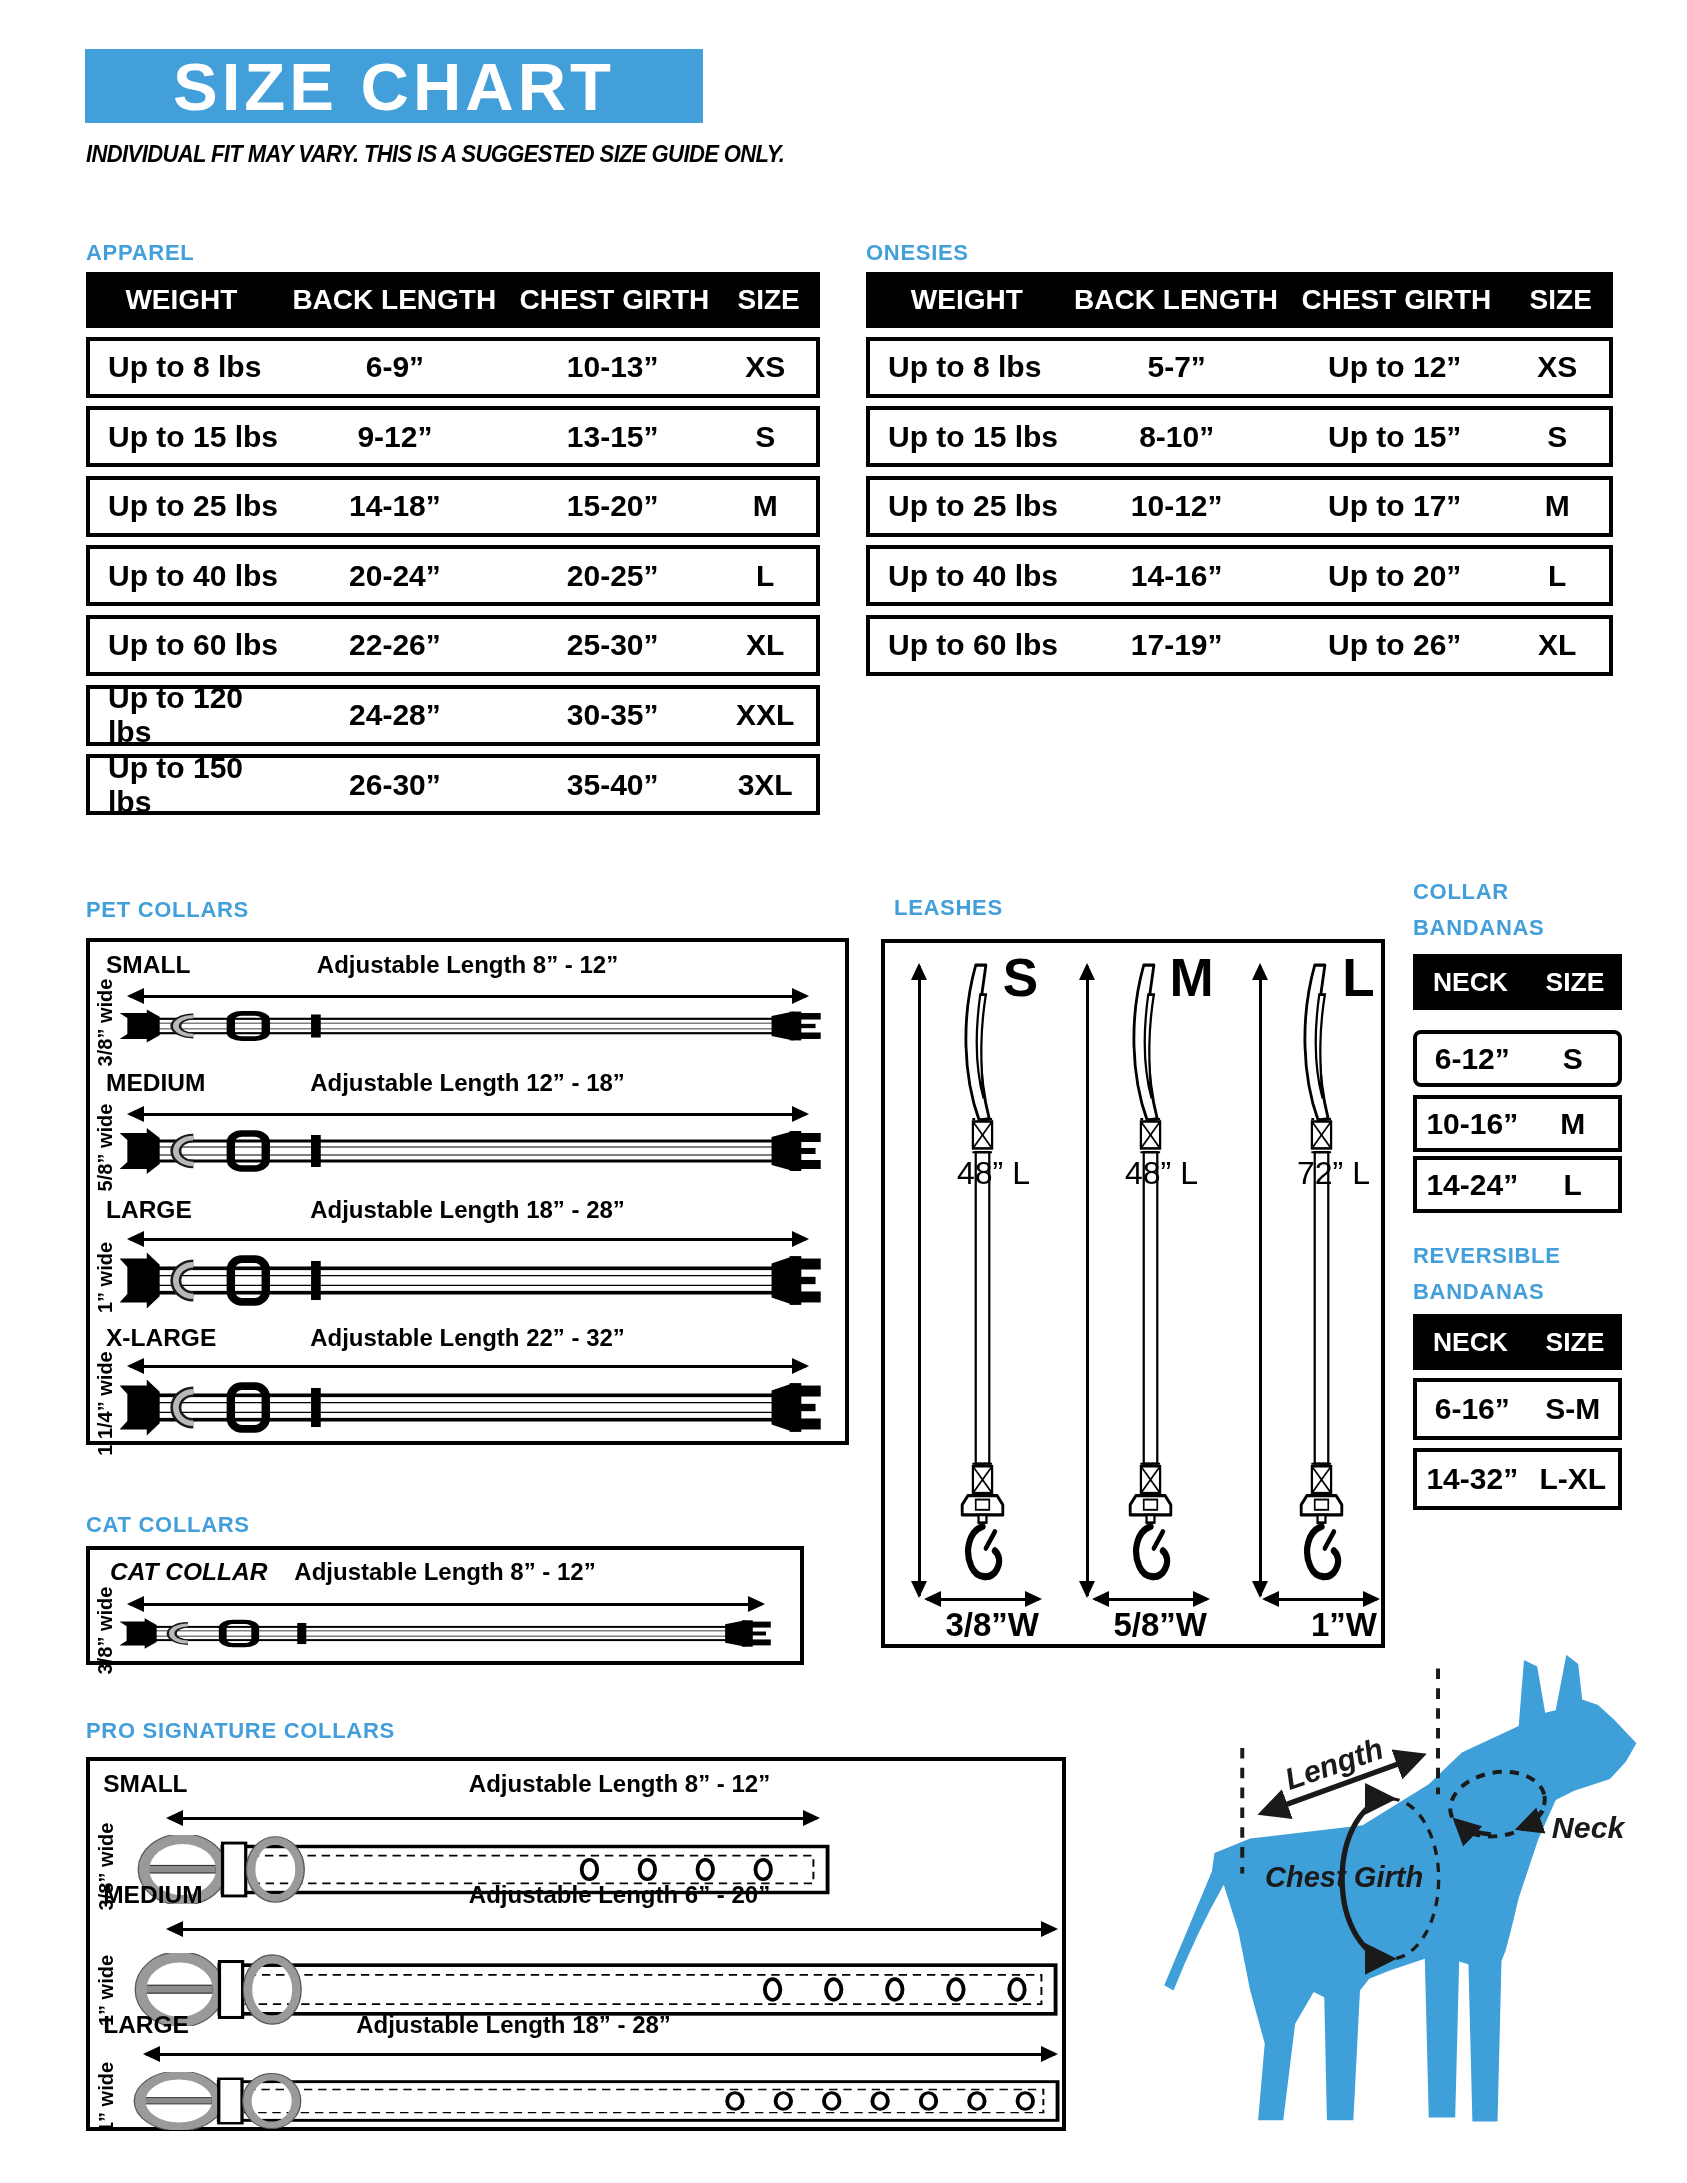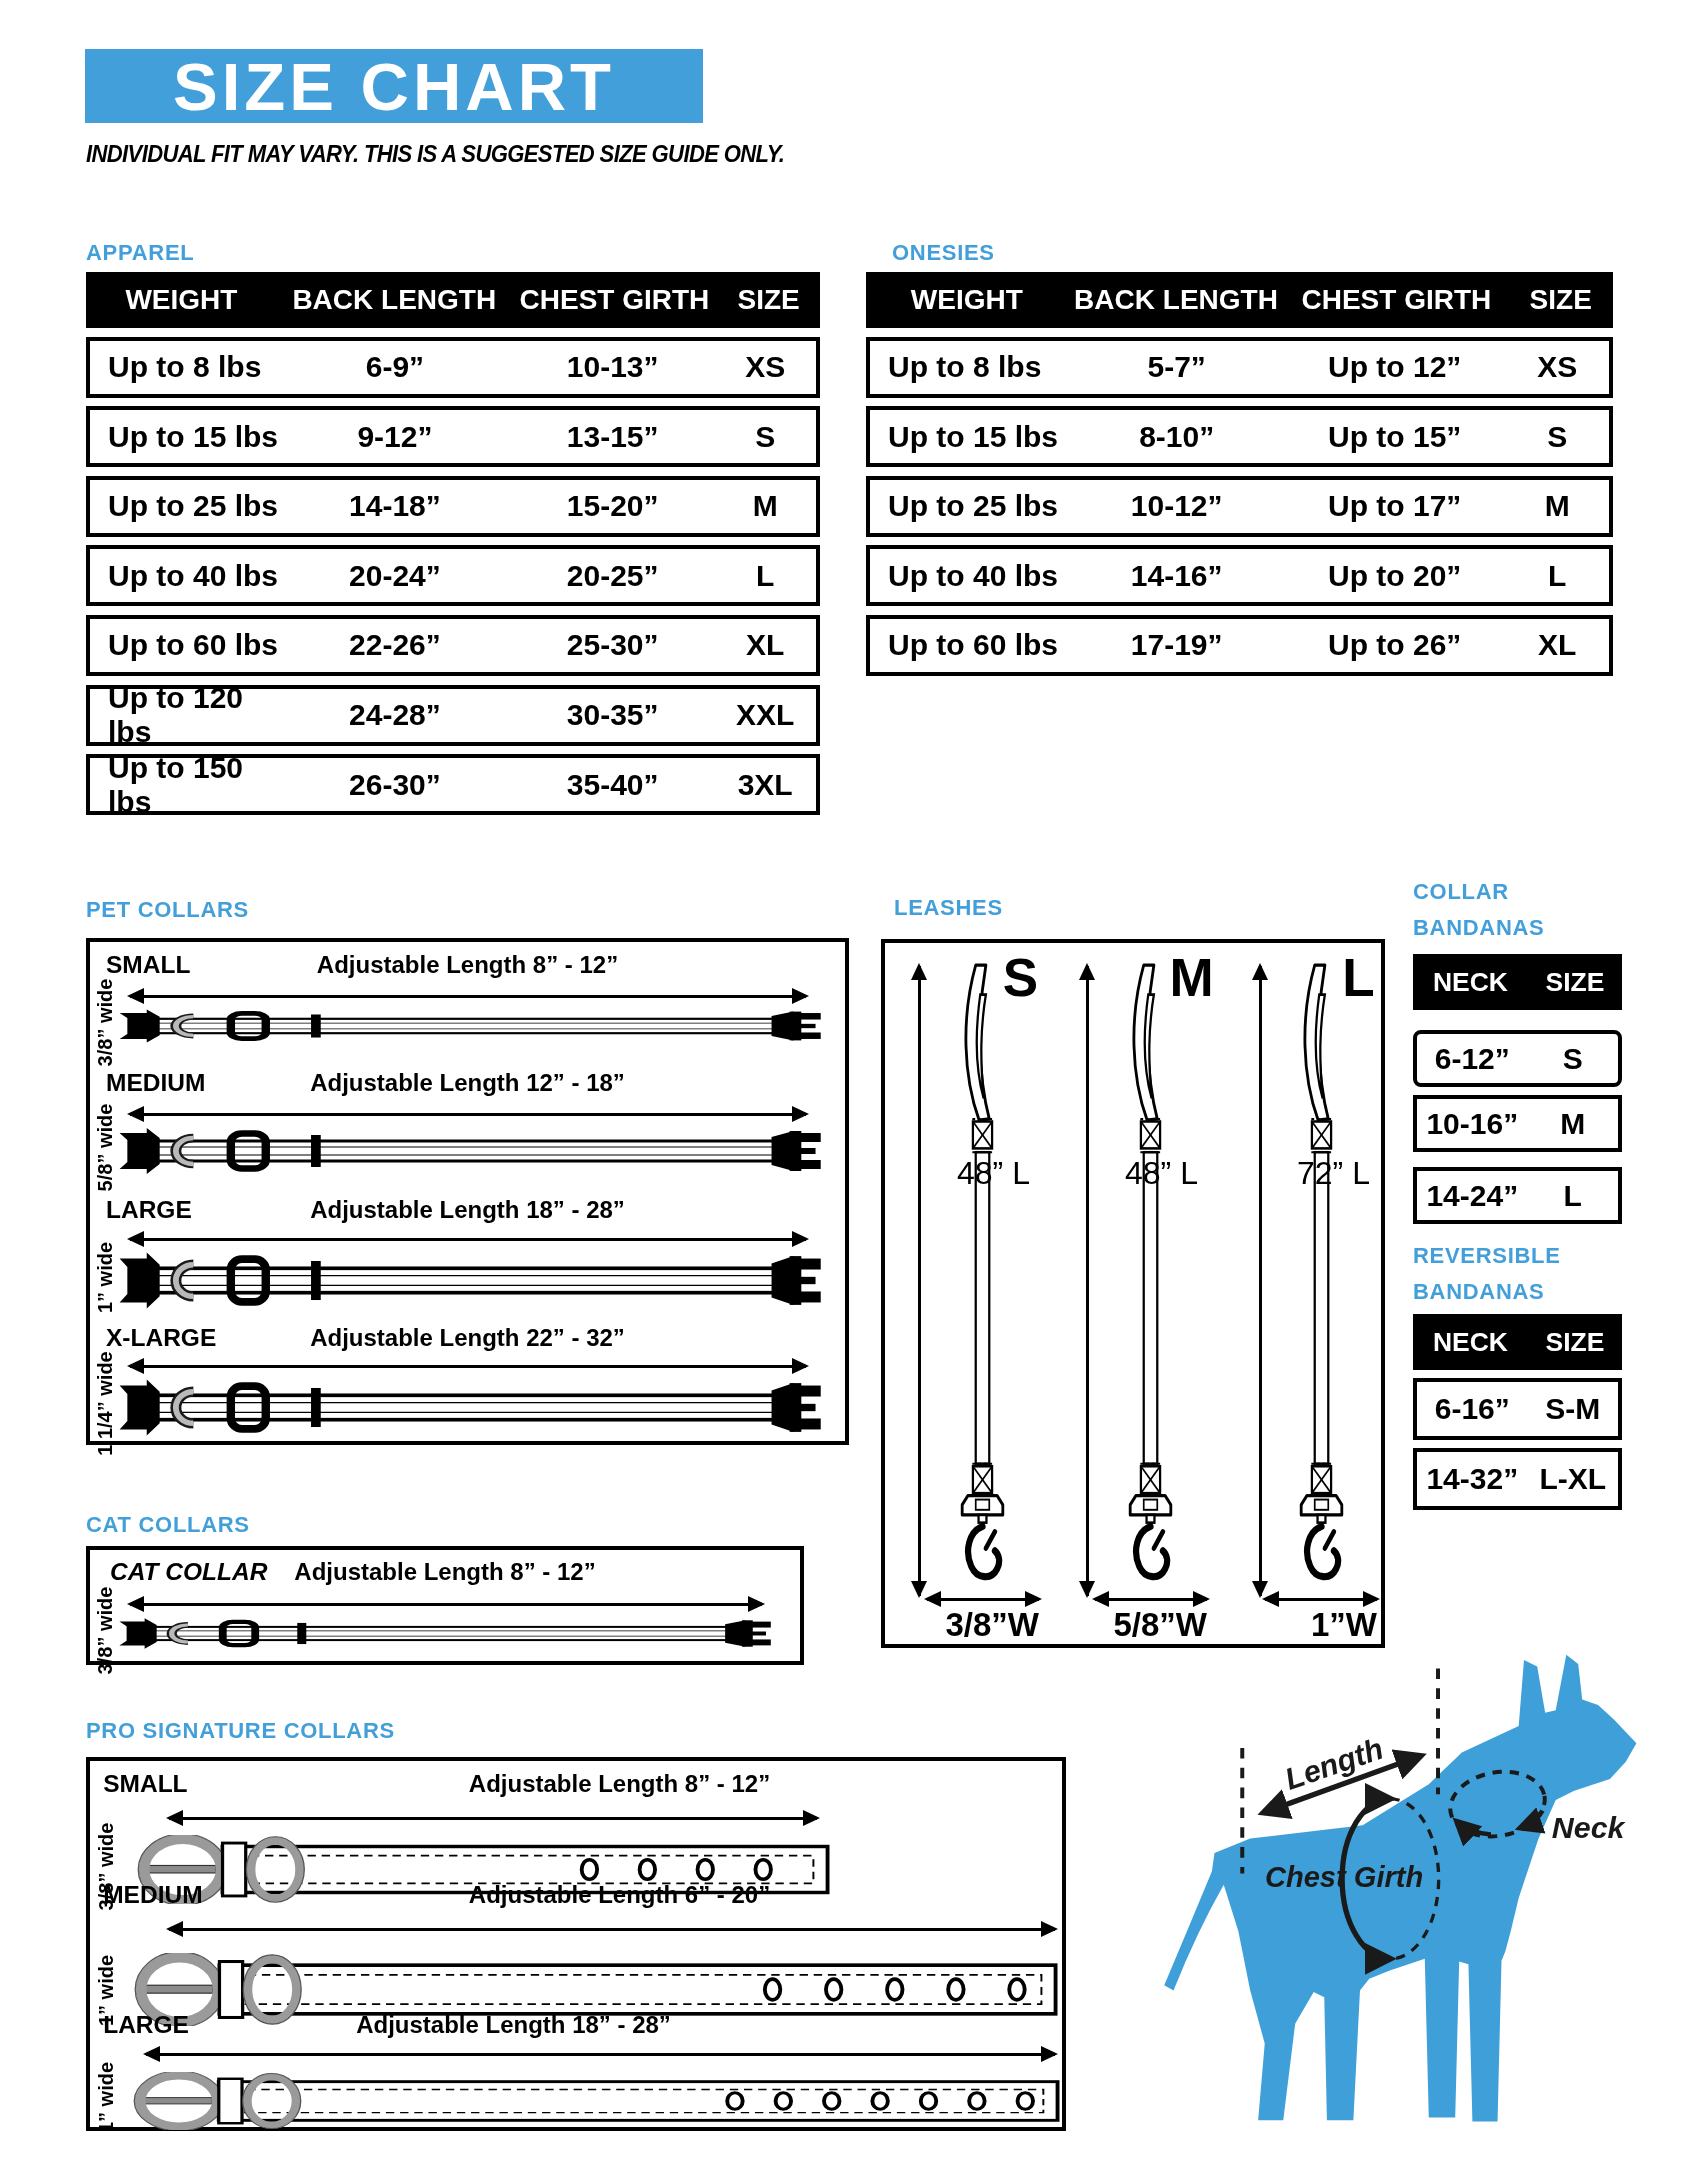--- a/index.html
+++ b/index.html
@@ -164,21 +164,21 @@
       <div class="td">XXL</div>
     </div>
     <div class="trow">
       <div class="td">Up to 150 lbs</div>
       <div class="td">26-30”</div>
       <div class="td">35-40”</div>
       <div class="td">3XL</div>
     </div>
   </div>
 
-  <div class="sec-title" style="left:866px;top:235px;margin-left:26px;">ONESIES</div>
+  <div class="sec-title" style="left:866px;top:235px;">ONESIES</div>
   <div class="size-table tblo" style="left:866px;top:272px;width:747px;">
     <div class="thead">
       <div class="th">WEIGHT</div>
       <div class="th">BACK LENGTH</div>
       <div class="th">CHEST GIRTH</div>
       <div class="th">SIZE</div>
     </div>
     <div class="trow">
       <div class="td">Up to 8 lbs</div>
       <div class="td">5-7”</div>
@@ -290,21 +290,21 @@
       <div class="th">SIZE</div>
     </div>
     <div class="trow" style="height:57px;margin-top:20px;border-radius:8px;">
       <div class="td">6-12”</div>
       <div class="td">S</div>
     </div>
     <div class="trow" style="height:57px;margin-top:8px;">
       <div class="td">10-16”</div>
       <div class="td">M</div>
     </div>
-    <div class="trow" style="height:57px;margin-top:15px;">
+    <div class="trow" style="height:57px;margin-top:4px;">
       <div class="td">14-24”</div>
       <div class="td">L</div>
     </div>
   </div>
 
   <div class="sec-title" style="left:1413px;top:1238px;">
     <div>REVERSIBLE</div>
     <div>BANDANAS</div>
   </div>
   <div class="size-table tbl2" style="left:1413px;top:1314px;width:209px;">

